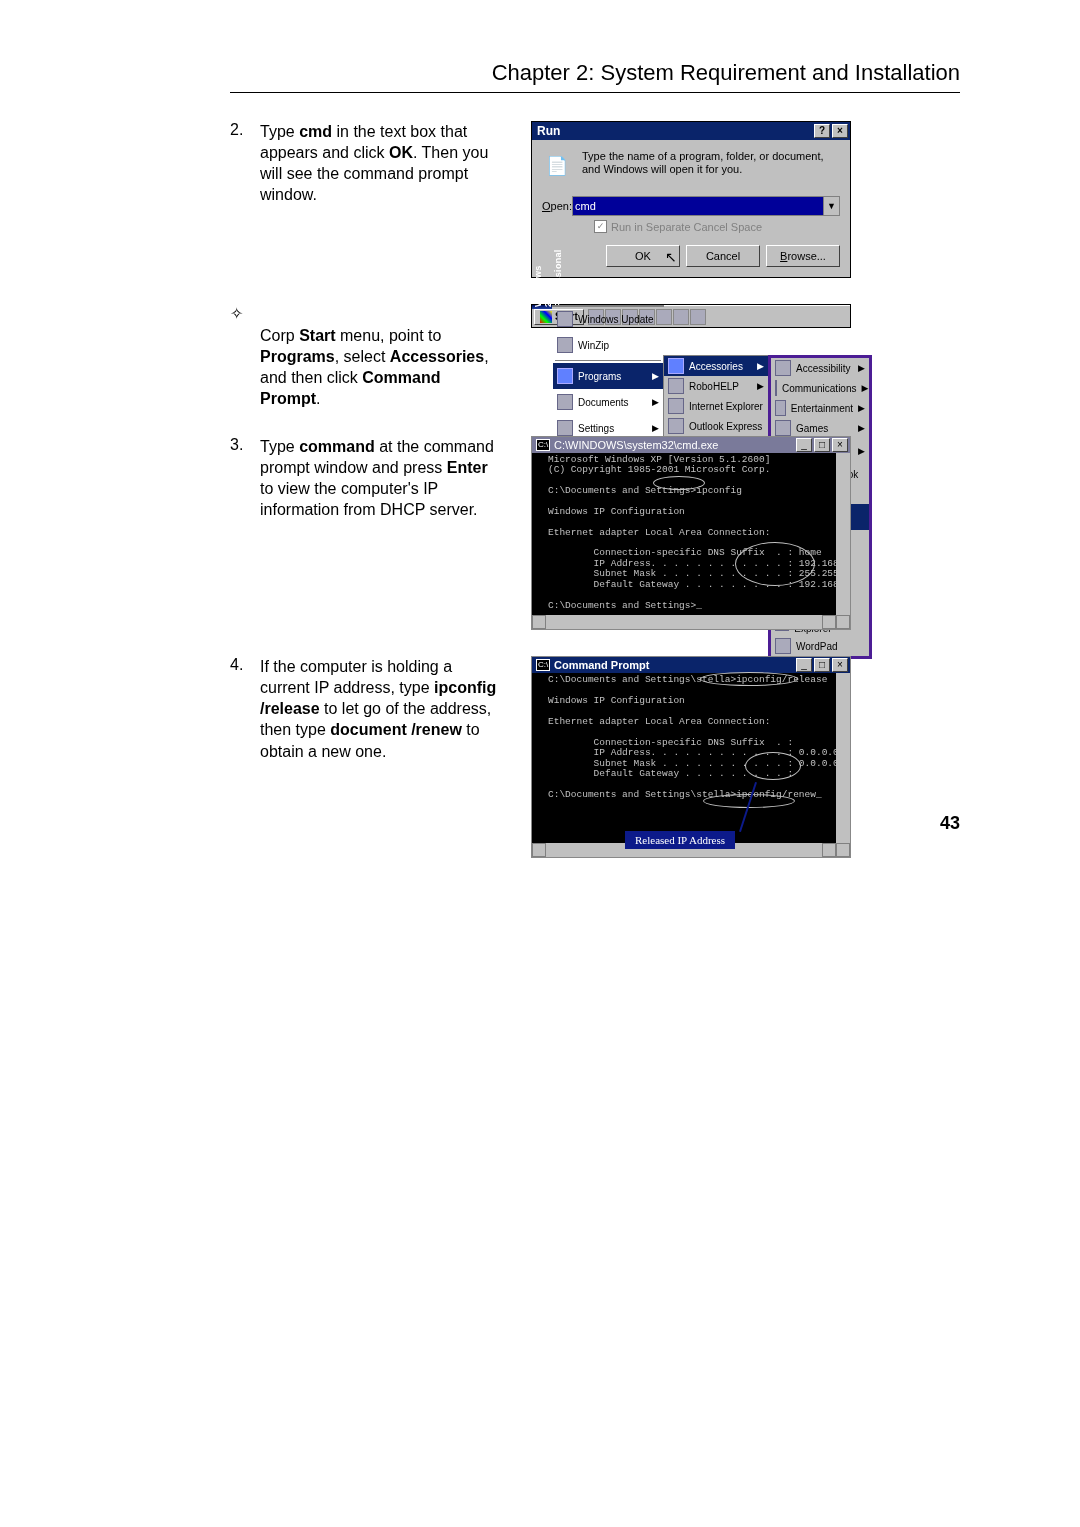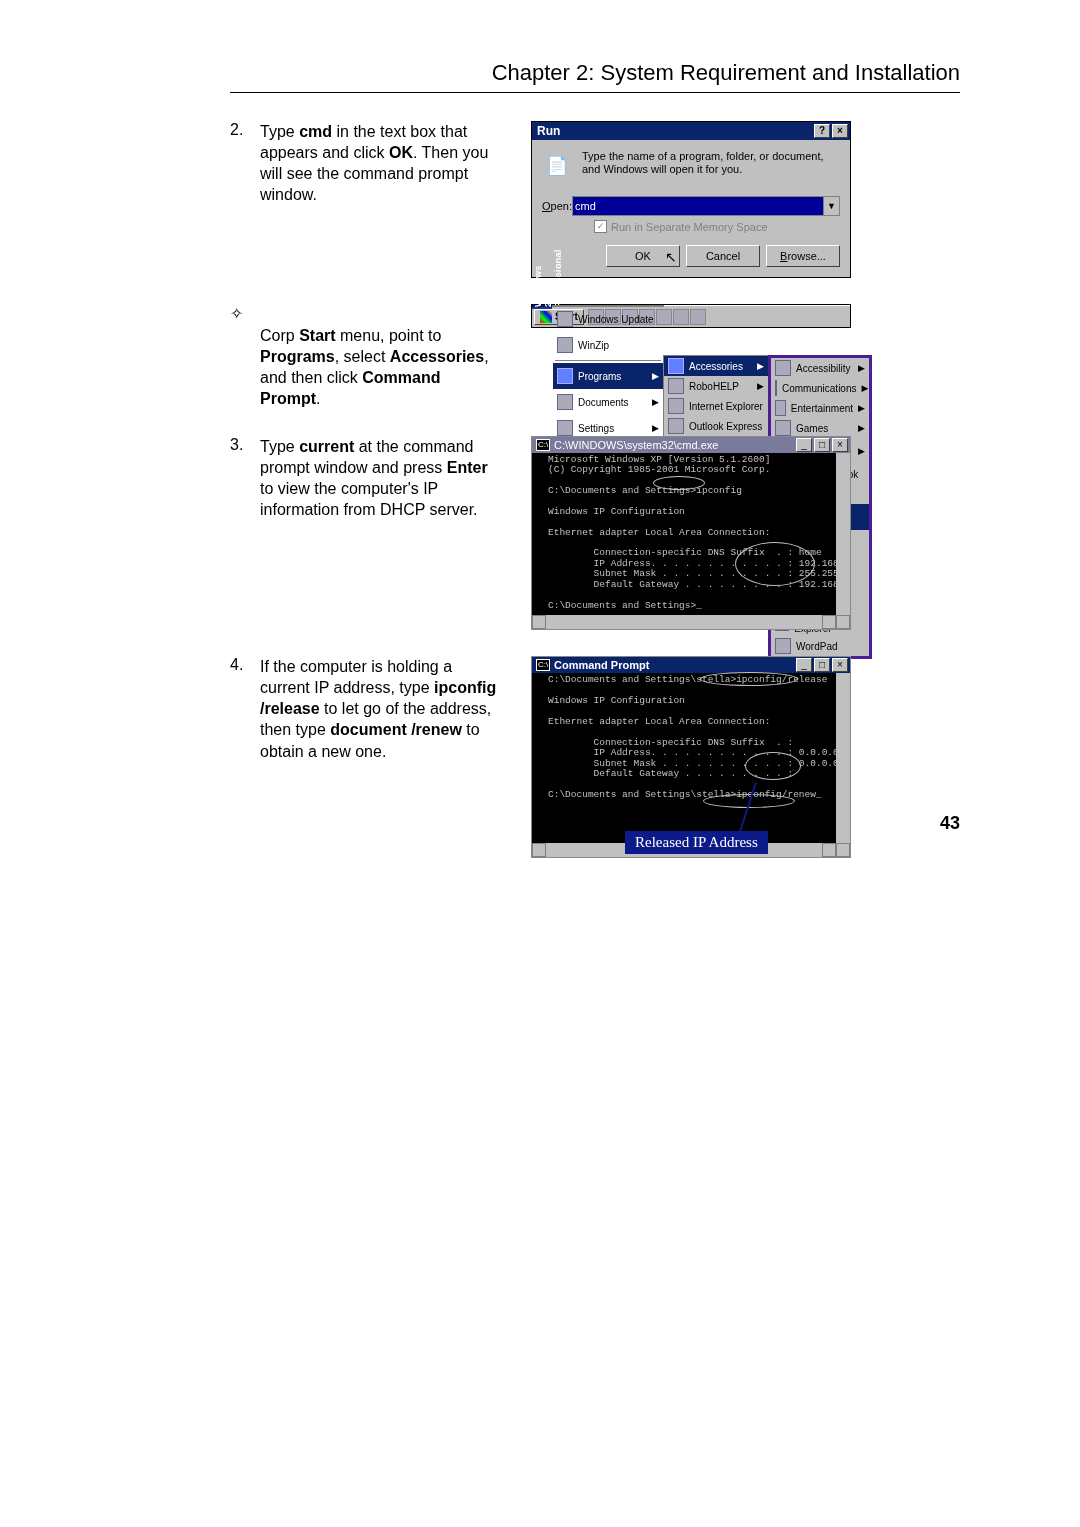--- a/index.html
+++ b/index.html
@@ -188,21 +188,21 @@
   .cmd-titlebar .spacer{flex:1;}
   .cmd-body{ padding:2px 2px 4px 4px; line-height:1.1; white-space:pre; }
   .cmd-scroll{ width:14px; background:#c0c0c0; }
   .cmd-row{ display:flex;margin-left:12px; }
   .cmd-content{ flex:1; overflow:hidden;}
   .cmd-bottom-scroll{height:14px;background:#c0c0c0;display:flex;}
   .cmd-bottom-scroll .s{width:14px;border:1px solid #808080;text-align:center;font-size:9px;font-family:Tahoma;}
   .elli { border:1px solid #c0c0c0; border-radius:50%; display:inline-block;}
   .callout-box {
     position:absolute; background:#0c1a8a; color:#fff; font-family:"Times New Roman",serif;
-    font-size:15px; padding:3px 10px;
+    font-size:11px; padding:3px 10px;
   }
   .callout-line { position:absolute; background:#0c1a8a; }
 
   .page-num {
     position:absolute;
     right: 120px;
     bottom: 90px;
     font-size: 18px;
     font-weight: bold;
   }
@@ -232,21 +232,21 @@
         </div>
         <div class="run-open-row">
           <span class="run-open-label"><u>O</u>pen:</span>
           <div class="combo">
             <input value="cmd" style="">
             <div class="drop">▼</div>
           </div>
         </div>
         <div class="run-check-row">
           <span class="chk">✓</span>
-          <span>Run in Separate Memory Space</span>
+          <span>Run in Separate Cancel Space</span>
         </div>
         <div class="run-buttons">
           <button class="winbtn">OK</button>
           <button class="winbtn">Cancel</button>
           <button class="winbtn"><u>B</u>rowse...</button>
         </div>
       </div>
       <span class="cursor" style="left:150px;top:128px;">↖</span>
     </div>
   </div>
@@ -413,21 +413,21 @@
             <span class="t"></span>
           </div>
         </div>
       </div>
     </div>
   </div>
 
   <div class="row">
     <div class="step-num">3.</div>
     <div class="step-text">
-      <span>Type </span><b>current</b><span> at the command prompt window and press </span><b>Enter</b><span> to view the computer's IP information from DHCP server.</span>
+      <span>Type </span><b>command</b><span> at the command prompt window and press </span><b>Enter</b><span> to view the computer's IP information from DHCP server.</span>
     </div>
     <div class="figure-col" style="position:relative;">
       <div class="cmdwin">
         <div class="cmd-titlebar inactive">
           <span class="ic">C:\</span>
           <span>C:\WINDOWS\system32\cmd.exe</span>
             <span class="spacer"></span>
           <span class="tbtn">_</span>
           <span class="tbtn">□</span>
           <span class="tbtn">×</span>

